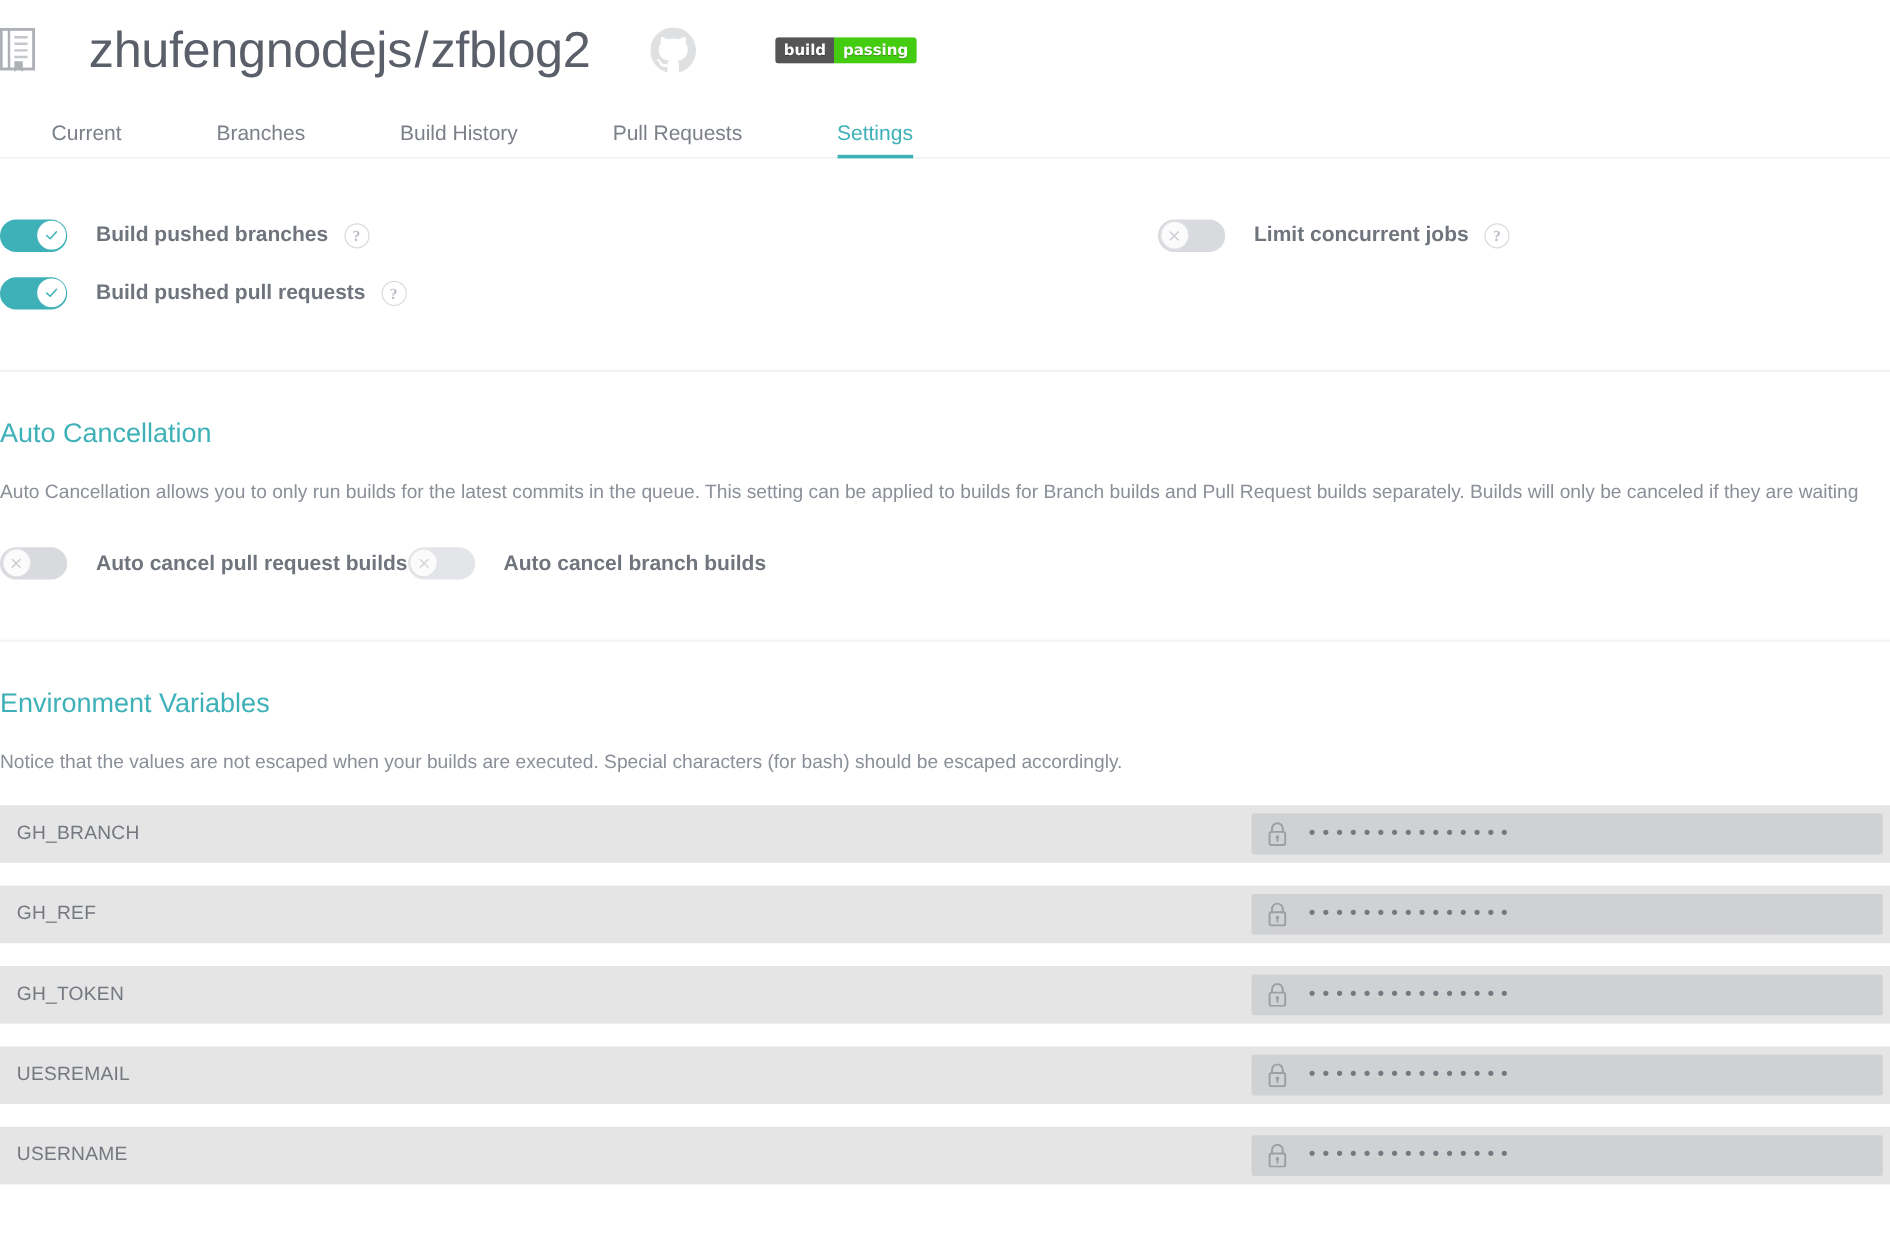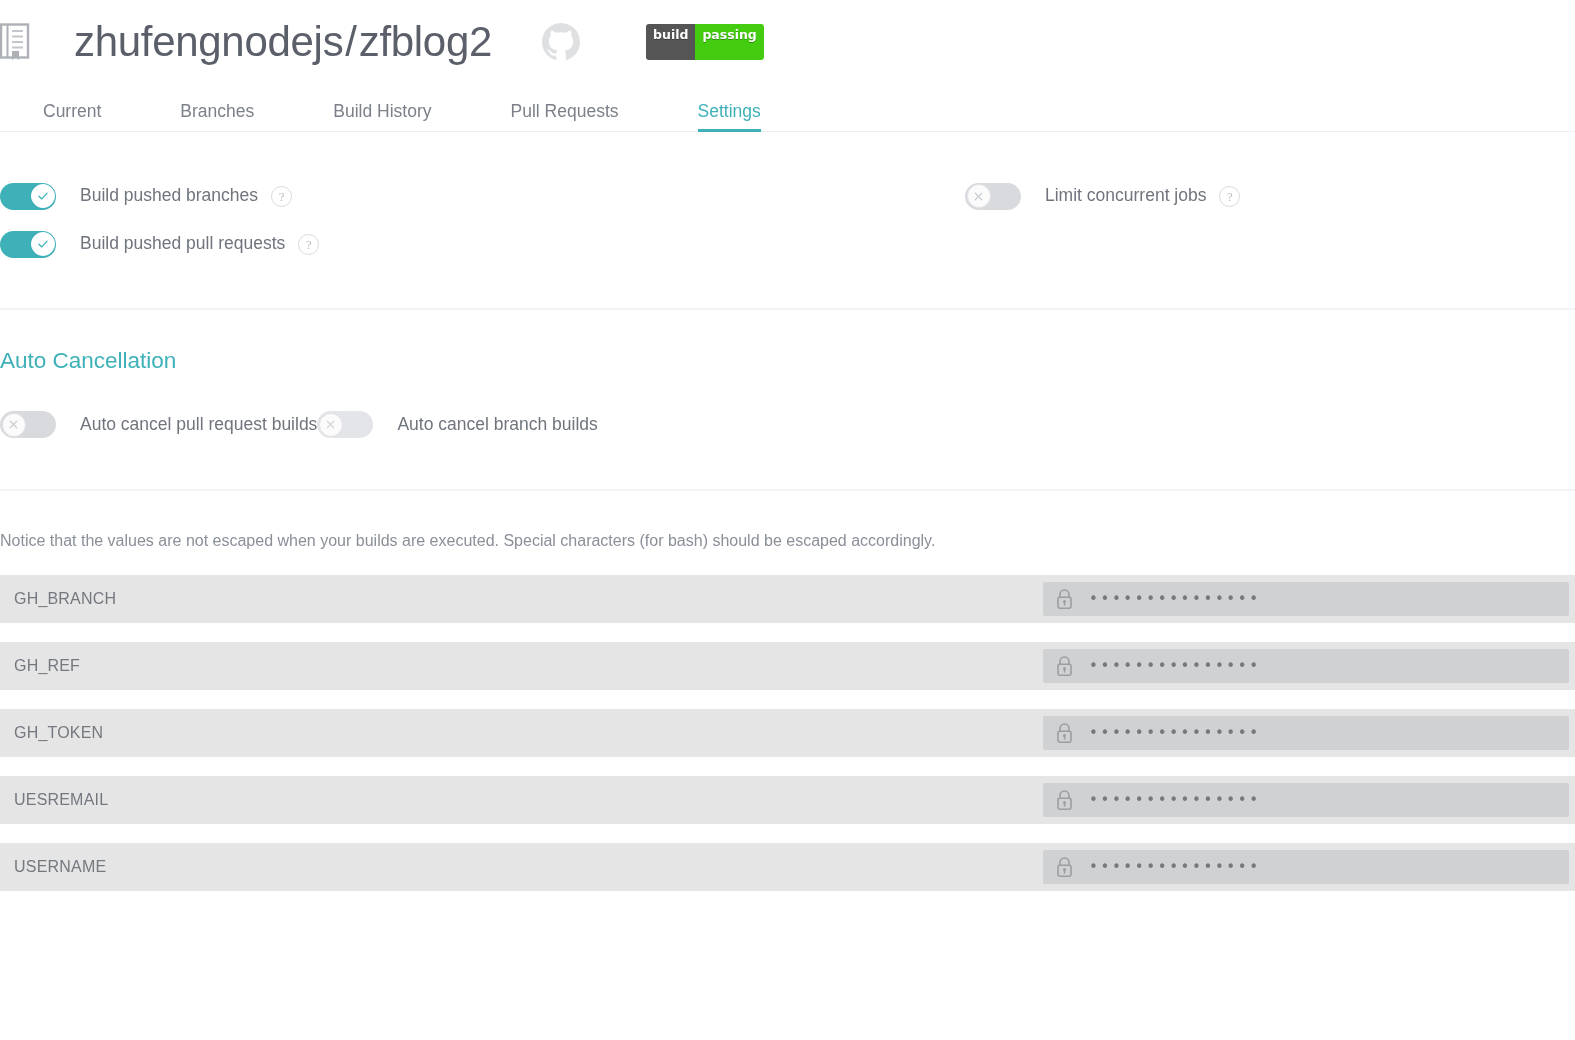--- a/index.html
+++ b/index.html
@@ -54,21 +54,21 @@
   }
   .gh-icon {
     width: 38px;
     height: 38px;
     margin-left: 22px;
     flex: 0 0 auto;
   }
   .build-badge {
     margin-left: 38px;
     display: inline-flex;
-    height: 36px;
+    height: 22px;
     border-radius: 3px;
     overflow: hidden;
     font-family: "DejaVu Sans", "Liberation Sans", sans-serif;
     font-size: 12.5px;
     font-weight: 700;
     line-height: 22px;
     flex: 0 0 auto;
   }
   .build-badge .bb-left {
     background: #555555;
@@ -142,20 +142,21 @@
   }
 
   
   .settings-grid {
     position: relative;
   }
   .setting-row {
     display: flex;
     align-items: center;
     height: 48px;
+    font-weight: bold;
   }
   .setting-col {
     display: flex;
     align-items: center;
     flex: 0 0 auto;
   }
   .setting-col.left { width: 965px; }
 
   .toggle {
     width: 56px;
@@ -357,20 +358,21 @@
           <span class="help-icon">?</span>
         </div>
       </div>
 
     </div>
     <div class="divider"></div>
   </section>
 
   <section class="section">
     <h2 class="section-title">Auto Cancellation</h2>
+    <p class="section-desc">Auto Cancellation allows you to only run builds for the latest commits in the queue. This setting can be applied to builds for Branch builds and Pull Request builds separately. Builds will only be canceled if they are waiting</p>
 
     <div class="settings-grid">
       <div class="setting-row">
         <div class="setting-col right">
           <span class="toggle off">
             <span class="knob">
               <svg viewBox="0 0 24 24" width="13" height="13" aria-hidden="true">
                 <line x1="6" y1="6" x2="18" y2="18" stroke="#c9ccd1" stroke-width="2.2" stroke-linecap="round"></line>
                 <line x1="18" y1="6" x2="6" y2="18" stroke="#c9ccd1" stroke-width="2.2" stroke-linecap="round"></line>
               </svg>
@@ -388,20 +390,21 @@
             </span>
           </span>
           <span class="setting-label">Auto cancel branch builds</span>
         </div>
       </div>
     </div>
     <div class="divider"></div>
   </section>
 
   <section class="section">
+    <h2 class="section-title">Environment Variables</h2>
     <p class="section-desc">Notice that the values are not escaped when your builds are executed. Special characters (for bash) should be escaped accordingly.</p>
 
     <div class="env-list">
 
       <div class="env-row">
         <span class="env-name">GH_BRANCH</span>
         <span class="env-value">
           <span class="lock-icon">
             <svg viewBox="0 0 17 20" width="17" height="20" aria-hidden="true">
               <path d="M4 8.5 V5.5 a4.5 4.5 0 0 1 9 0 V8.5" fill="none" stroke="#9b9ea3" stroke-width="1.6"></path>

